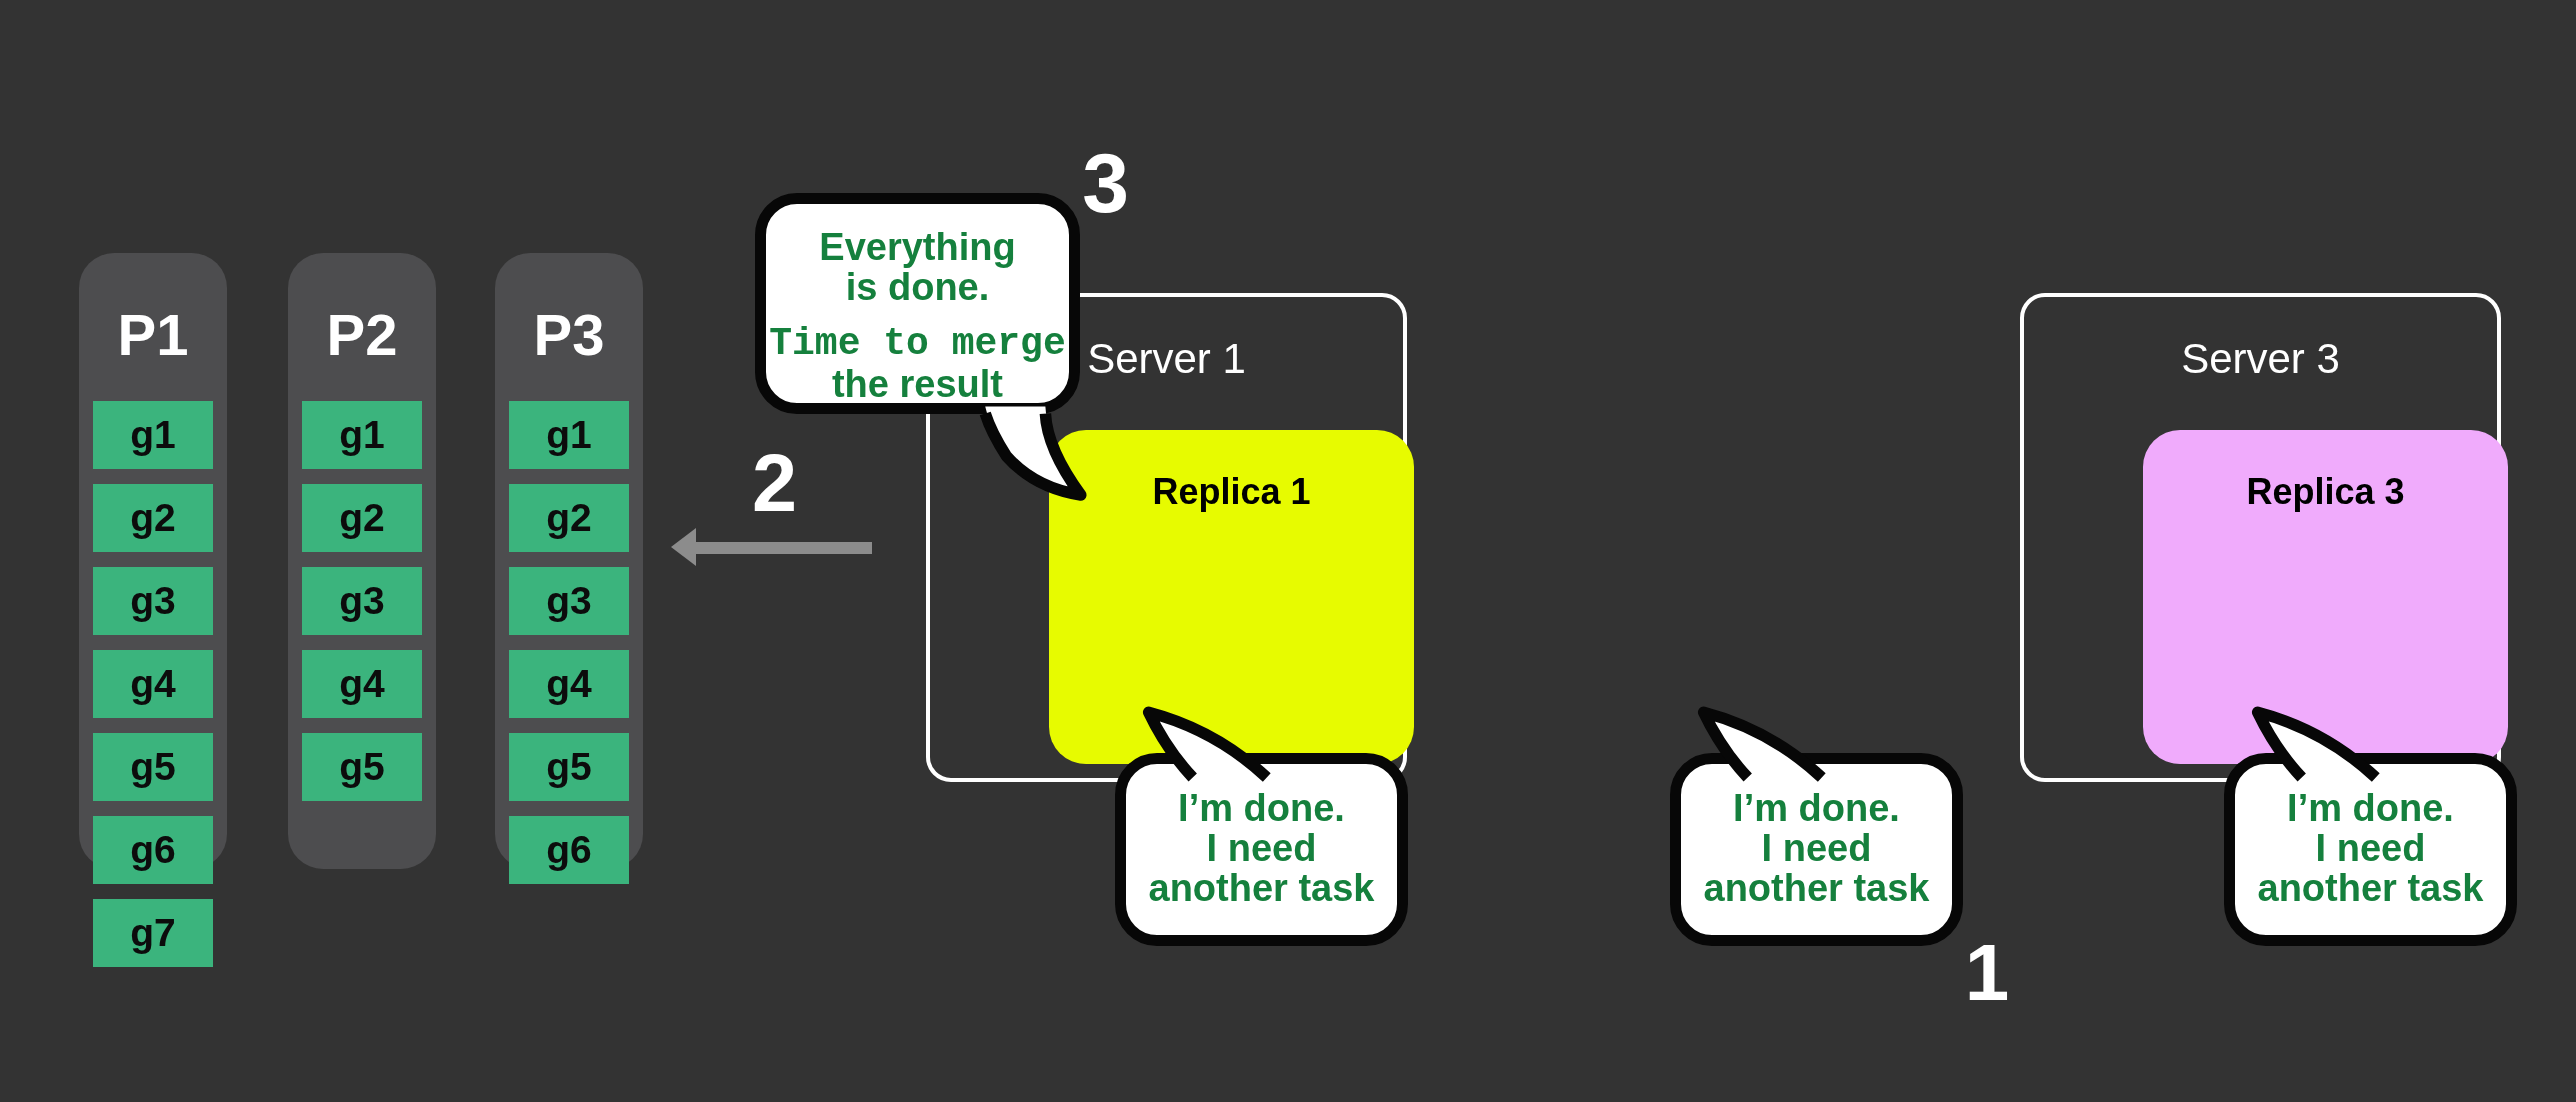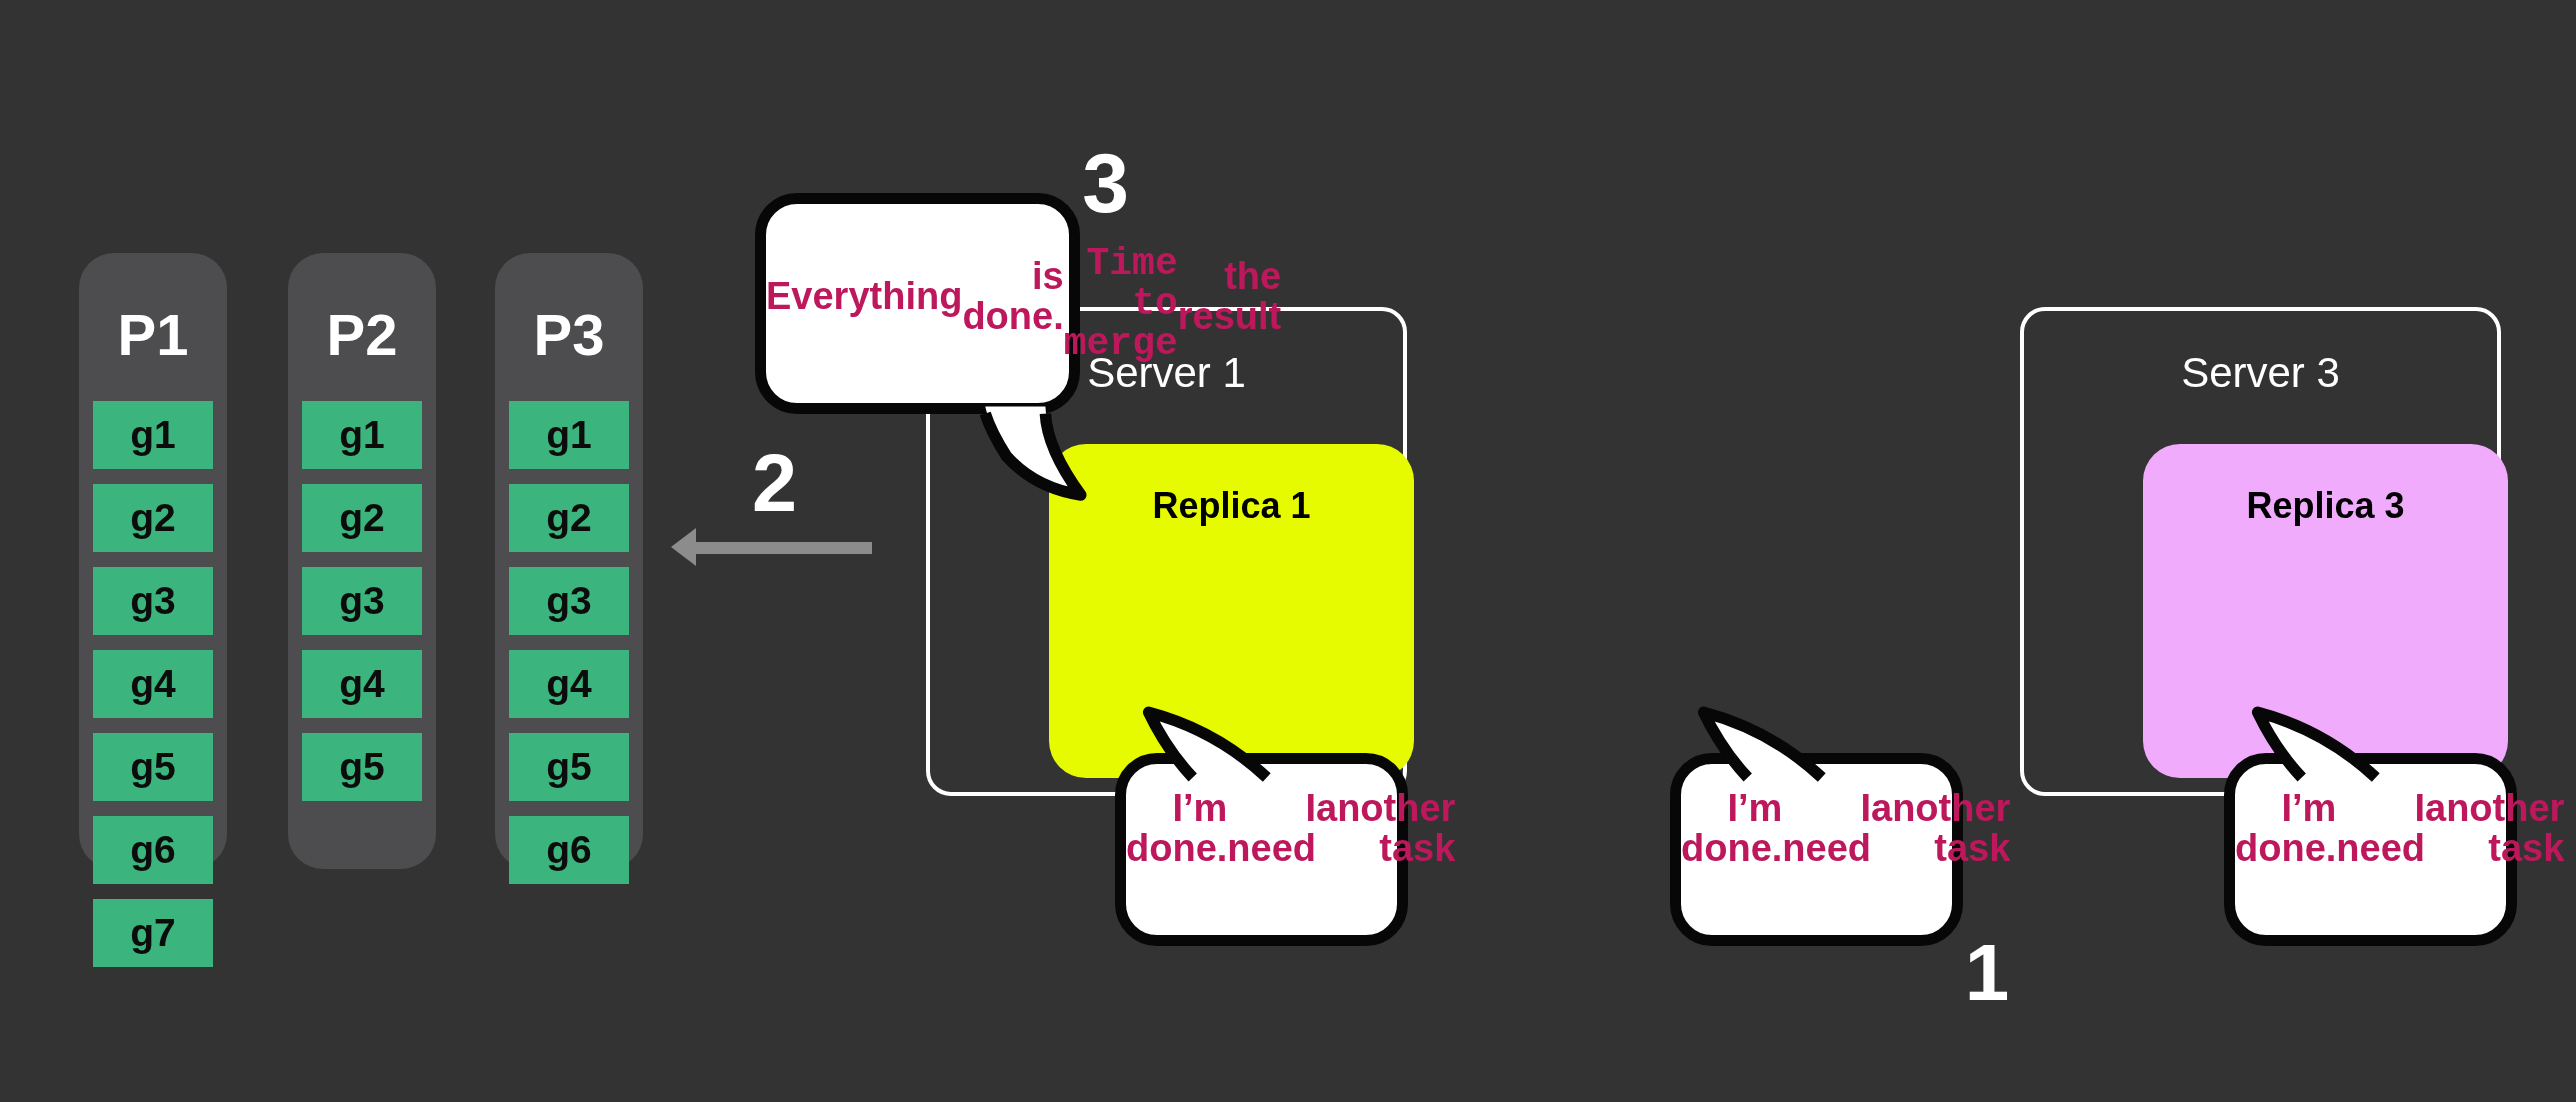--- a/index.html
+++ b/index.html
@@ -17,21 +17,21 @@
     margin-top:53px;text-align:center;font-size:58px;font-weight:700;
     color:#ffffff;line-height:1;
   }
   .chips{margin-top:37px;display:flex;flex-direction:column;align-items:center;gap:15px;}
   .chip{
     width:120px;height:68px;background:#3bb47d;color:#0c0c0c;
     font-size:39px;font-weight:700;display:flex;align-items:center;justify-content:center;
   }
   
   .server{
-    position:absolute;top:307px;width:481px;height:489px;box-sizing:border-box;
+    position:absolute;top:293px;width:481px;height:489px;box-sizing:border-box;
     border:4.4px solid #ffffff;border-radius:25px;
   }
   .s1{left:926px}.s2{left:1474px}.s3{left:2020px}
   .server-label{
     margin-top:41px;text-align:center;font-size:42px;font-weight:500;
     color:#ffffff;line-height:1;
   }
   .replica{
     position:absolute;left:73px;top:133px;width:365px;height:334px;border-radius:37px;margin-left:46px;
   }
@@ -51,22 +51,22 @@
     position:absolute;left:0;top:0;width:0;height:0;
     border-top:19.4px solid transparent;border-bottom:19.4px solid transparent;
     border-right:25px solid #8c8c8c;
   }
   
   .bubble{
     position:absolute;background:#ffffff;border:11.5px solid #070707;
     border-radius:42px;box-sizing:border-box;z-index:6;
   }
   .bubble .txt{
-    position:relative;z-index:2;display:flex;flex-direction:row;align-items:center;
-    color:#be185d;font-weight:700;font-size:38px;line-height:40px;text-align:right;
+    position:relative;z-index:2;display:flex;flex-direction:column;align-items:center;
+    color:#15803d;font-weight:700;font-size:38px;line-height:40px;text-align:right;
   }
   .bubble-merge{left:755px;top:193px;width:325px;height:221px;}
   .bubble-merge .txt{margin-top:23px;}
   .bubble-merge .para-gap{margin-top:17px;font-family:Liberation Mono, monospace;}
   .bubble-done{top:753px;width:293px;height:193px;}
   .bd1{left:1115px}.bd2{left:1670px}.bd3{left:2224px}
   .bubble-done .txt{margin-top:24px;}
   .tail{position:absolute;overflow:visible;}
   .tail-merge{left:205px;top:199px;}
   .tail-done{left:12.4px;top:-57px;}

